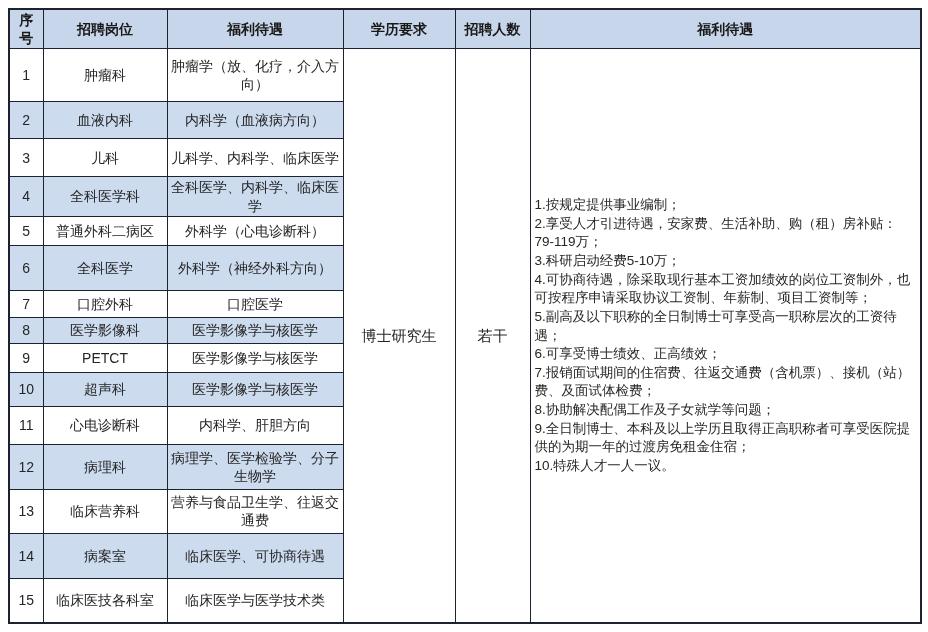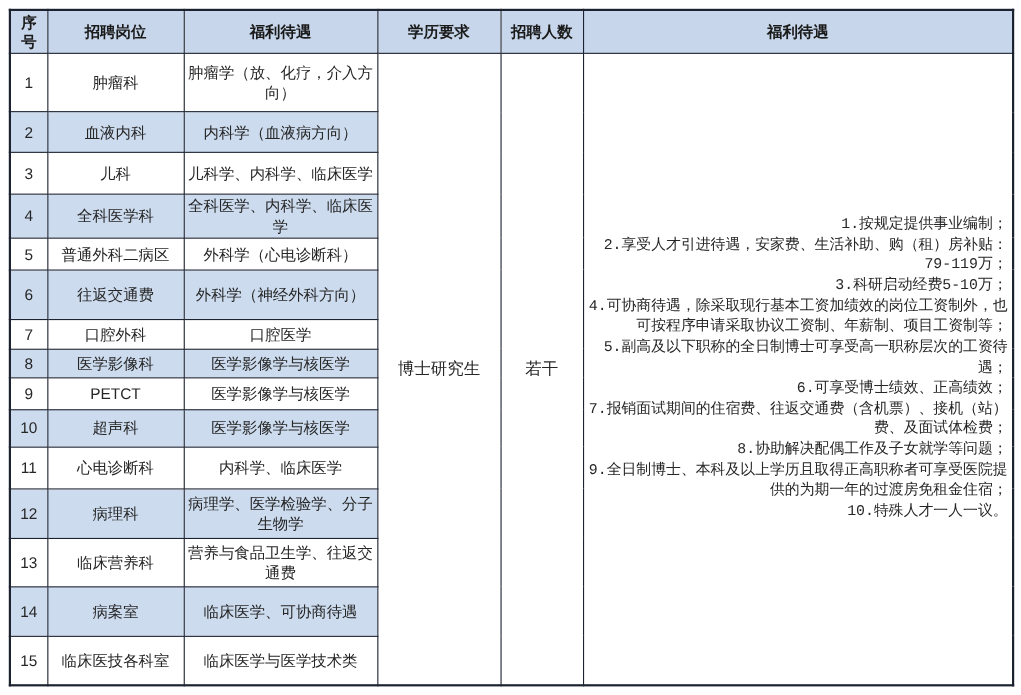--- a/index.html
+++ b/index.html
@@ -29,26 +29,25 @@
   thead th{
     background:#c7d6ea;
     font-weight:bold;
     color:#1a1a1a;
     font-size:14px;
   }
   thead tr{height:26px;}
   tbody td{background:#ffffff;}
   tbody td.alt{background:#ccdbee;}
   td.cell-benefits{
-    text-align:right;
+    text-align:left;
     vertical-align:middle;
     padding:2px 4px;
     font-size:13.5px;
     line-height:1.38;
-    font-family:Liberation Mono, monospace;
   }
   td.cell-benefits .benefit-line{margin:0;}
   td.cell-edu,td.cell-count{font-size:15px;}
   
   tbody tr:nth-child(1){height:53px;}
   tbody tr:nth-child(2){height:37px;}
   tbody tr:nth-child(3){height:38px;}
   tbody tr:nth-child(4){height:38px;}
   tbody tr:nth-child(5){height:29px;}
   tbody tr:nth-child(6){height:45px;}
@@ -120,21 +119,21 @@
           <td class="cell-post alt">全科医学科</td>
           <td class="cell-major alt">全科医学、内科学、临床医学</td>
         </tr>
         <tr>
           <td class="cell-no">5</td>
           <td class="cell-post">普通外科二病区</td>
           <td class="cell-major">外科学（心电诊断科）</td>
         </tr>
         <tr>
           <td class="cell-no alt">6</td>
-          <td class="cell-post alt">往返交通费</td>
+          <td class="cell-post alt">全科医学</td>
           <td class="cell-major alt">外科学（神经外科方向）</td>
         </tr>
         <tr>
           <td class="cell-no">7</td>
           <td class="cell-post">口腔外科</td>
           <td class="cell-major">口腔医学</td>
         </tr>
         <tr>
           <td class="cell-no alt">8</td>
           <td class="cell-post alt">医学影像科</td>
@@ -146,21 +145,21 @@
           <td class="cell-major">医学影像学与核医学</td>
         </tr>
         <tr>
           <td class="cell-no alt">10</td>
           <td class="cell-post alt">超声科</td>
           <td class="cell-major alt">医学影像学与核医学</td>
         </tr>
         <tr>
           <td class="cell-no">11</td>
           <td class="cell-post">心电诊断科</td>
-          <td class="cell-major">内科学、临床医学</td>
+          <td class="cell-major">内科学、肝胆方向</td>
         </tr>
         <tr>
           <td class="cell-no alt">12</td>
           <td class="cell-post alt">病理科</td>
           <td class="cell-major alt">病理学、医学检验学、分子生物学</td>
         </tr>
         <tr>
           <td class="cell-no">13</td>
           <td class="cell-post">临床营养科</td>
           <td class="cell-major">营养与食品卫生学、往返交通费</td>

